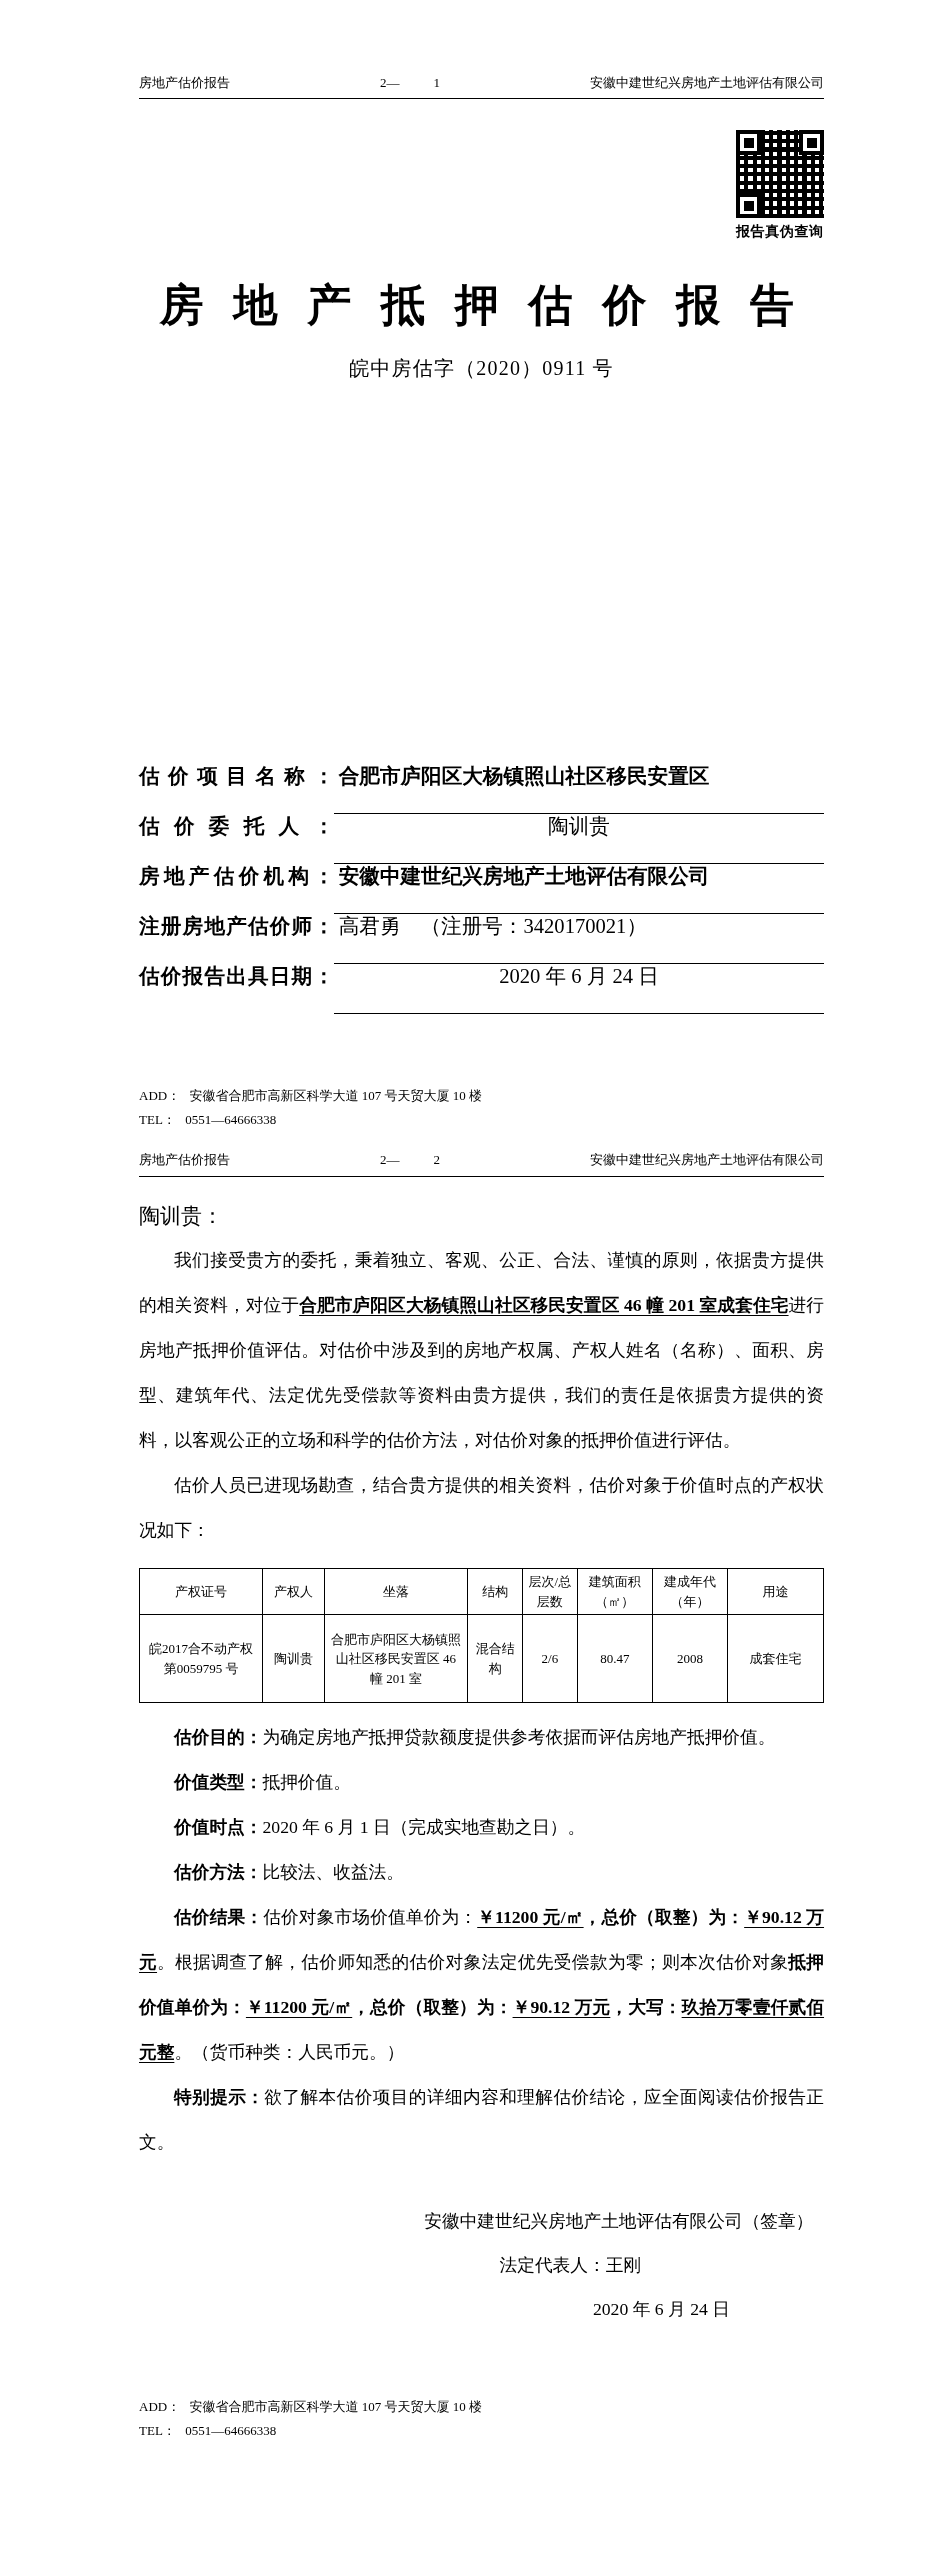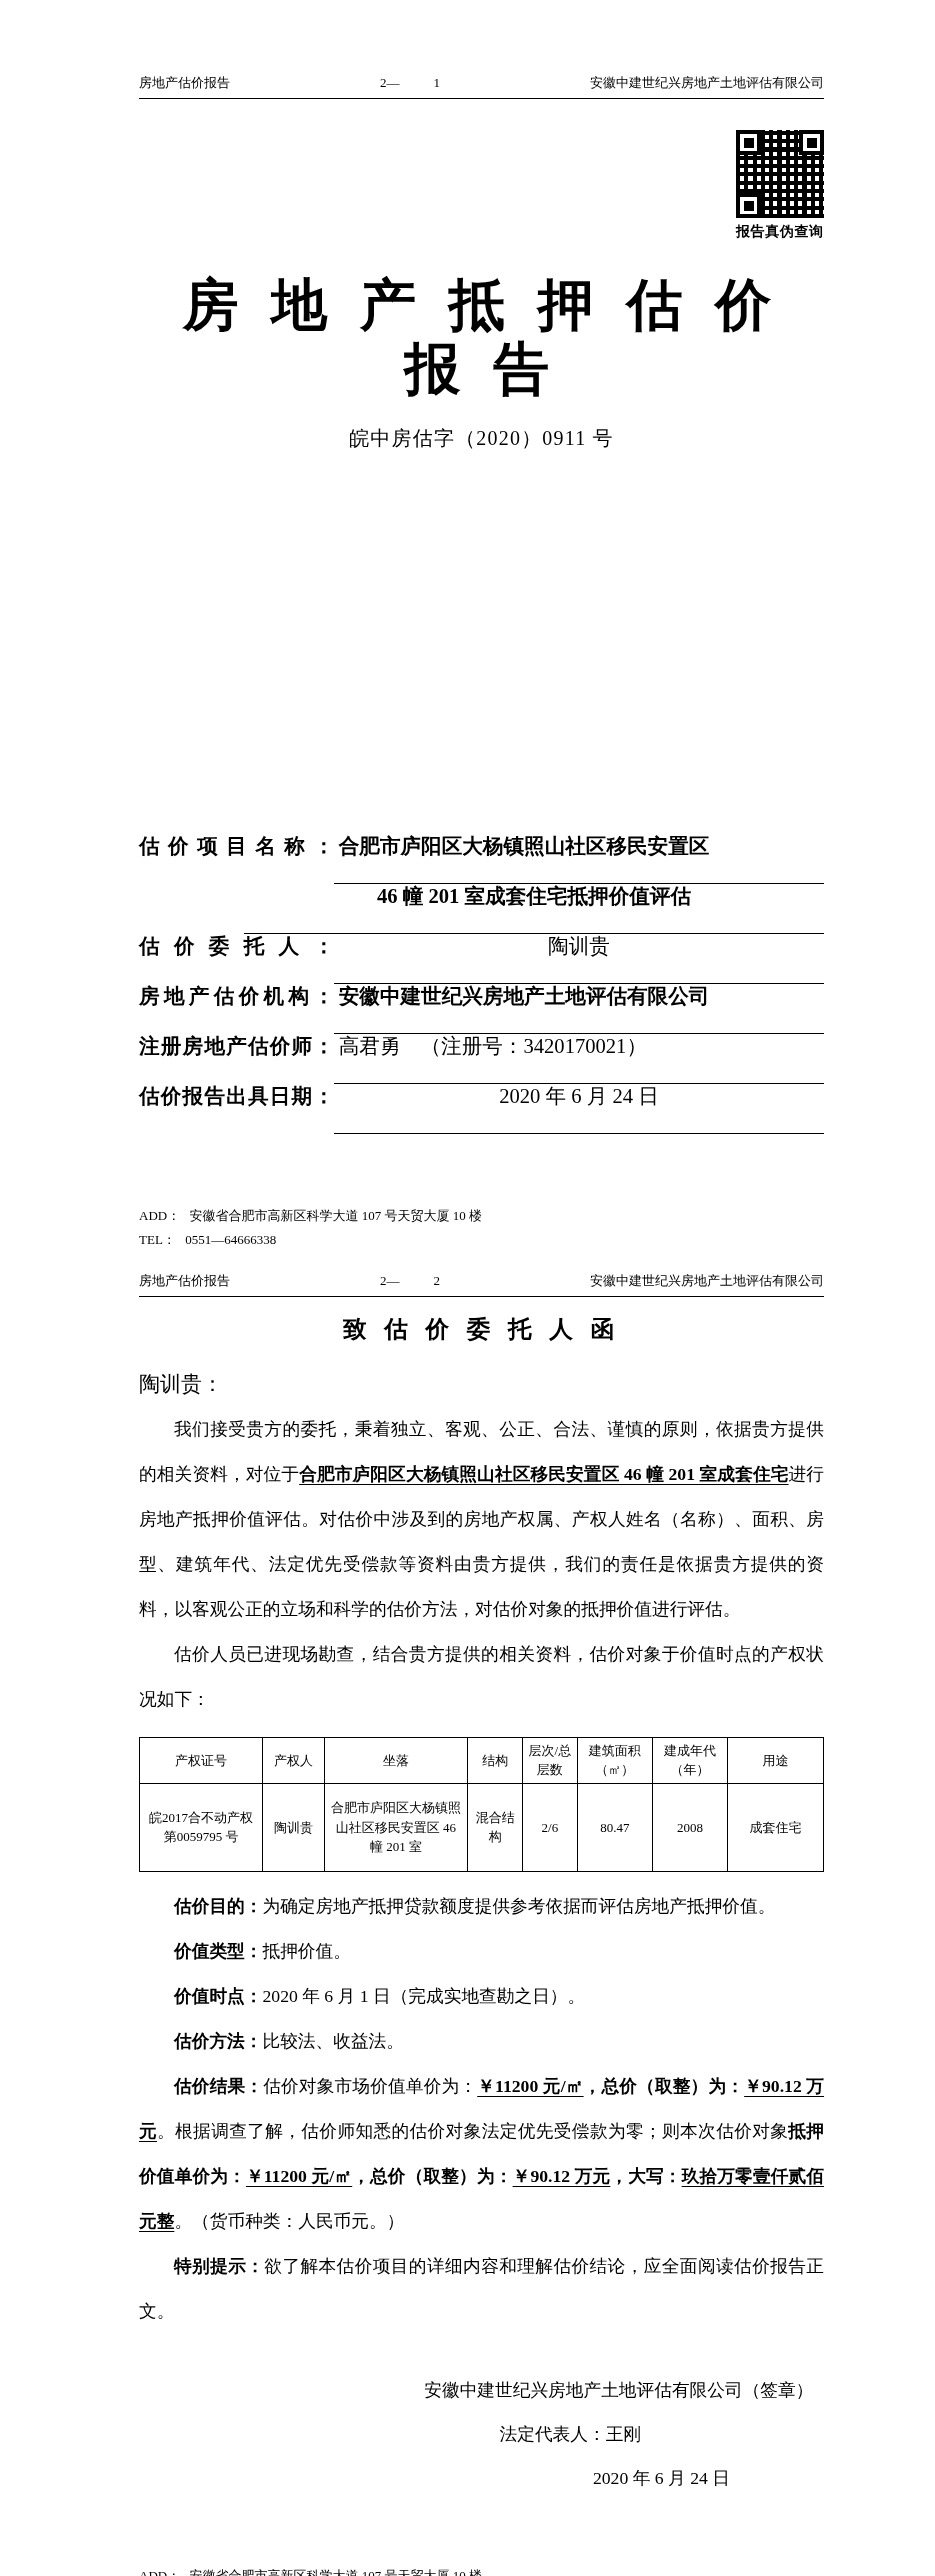--- a/index.html
+++ b/index.html
@@ -32,22 +32,22 @@
   .finder{
     position:absolute; width:25px; height:25px;
     background:#fff; border:4.1px solid #000;
   }
   .finder::after{ content:""; position:absolute; inset:3.5px; background:#000; }
   .f-tl{ top:0; left:0; } .f-tr{ top:0; right:0; } .f-bl{ bottom:0; left:0; }
   .qr-caption{ margin-top:4.7px; font-size:14px; font-weight:bold; letter-spacing:0.6px; white-space:nowrap; }
 
   
   .title{
-    margin-top:32px; text-align:center;
-    font-size:56px; font-weight:bold; letter-spacing:9.4px; line-height:1.15;
+    margin-top:40px; text-align:center;
+    font-size:44px; font-weight:bold; letter-spacing:9.4px; line-height:1.15;
   }
   .doc-no{ margin-top:23.6px; text-align:center; font-size:20px; letter-spacing:1.2px; }
 
   
   .fields{ margin-top:382px; }
   .frow{ display:flex; height:50px; font-size:20.6px; line-height:1.25; }
   .flabel{
     width:195px; flex:0 0 195px; font-weight:bold;
     text-align:justify; text-align-last:justify;
   }
@@ -124,24 +124,20 @@
 
   <h1 class="title">房 地 产 抵 押 估 价 报 告</h1>
   <div class="doc-no">皖中房估字（2020）0911 号</div>
 
   <div class="fields">
     <div class="frow">
       <span class="flabel">估价项目名称：</span>
       <span class="fvalue bold left">合肥市庐阳区大杨镇照山社区移民安置区</span>
     </div>
     <div class="frow">
-      <span class="fspacer"></span>
-      <span class="fvalue bold center">46 幢 201 室成套住宅抵押价值评估</span>
-    </div>
-    <div class="frow">
       <span class="flabel">估价委托人：</span>
       <span class="fvalue center">陶训贵</span>
     </div>
     <div class="frow">
       <span class="flabel">房地产估价机构：</span>
       <span class="fvalue bold left">安徽中建世纪兴房地产土地评估有限公司</span>
     </div>
     <div class="frow">
       <span class="flabel">注册房地产估价师：</span>
       <span class="fvalue left"><span>高君勇</span><span class="namegap"></span><span>（注册号：3420170021）</span></span>
@@ -163,21 +159,20 @@
 
   <div class="running-header">
     <span>房地产估价报告</span>
     <span class="hc">
         <span>2—</span>
         <span>2</span>
       </span>
     <span>安徽中建世纪兴房地产土地评估有限公司</span>
   </div>
 
-  <h2 class="title2">致 估 价 委 托 人 函</h2>
 
   <p class="salutation">陶训贵：</p>
 
   <p class="para para1"><span>我们接受贵方的委托，秉着独立、客观、公正、合法、谨慎的原则，依据贵方提供的相关资料，对位于</span><span class="b u">合肥市庐阳区大杨镇照山社区移民安置区 46 幢 201 室成套住宅</span><span>进行房地产抵押价值评估。对估价中涉及到的房地产权属、产权人姓名（名称）、面积、房型、建筑年代、法定优先受偿款等资料由贵方提供，我们的责任是依据贵方提供的资料，以客观公正的立场和科学的估价方法，对估价对象的抵押价值进行评估。</span></p>
 
   <p class="para">估价人员已进现场勘查，结合贵方提供的相关资料，估价对象于价值时点的产权状况如下：</p>
 
   <table class="prop-table">
     <colgroup>
       <col style="width:18%">

